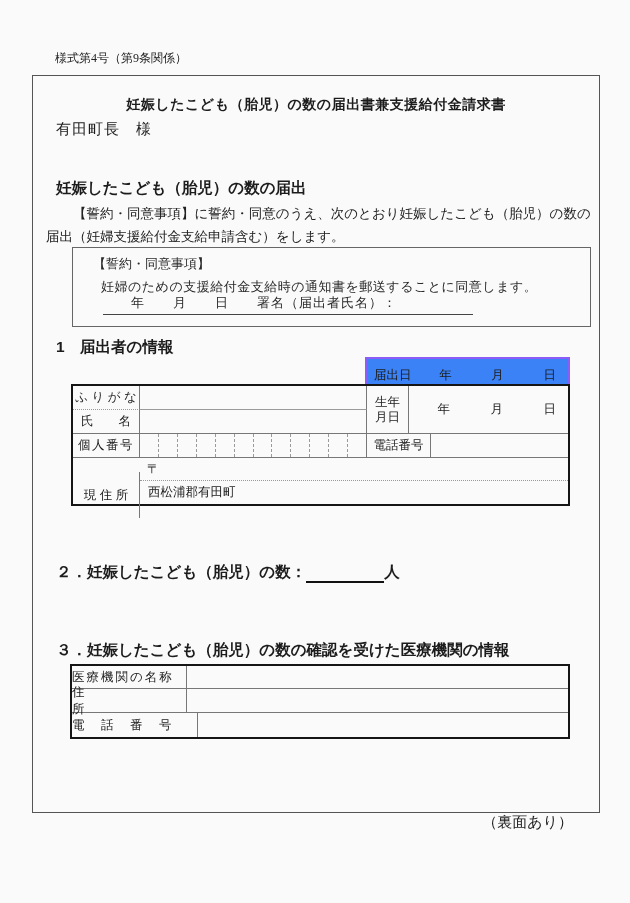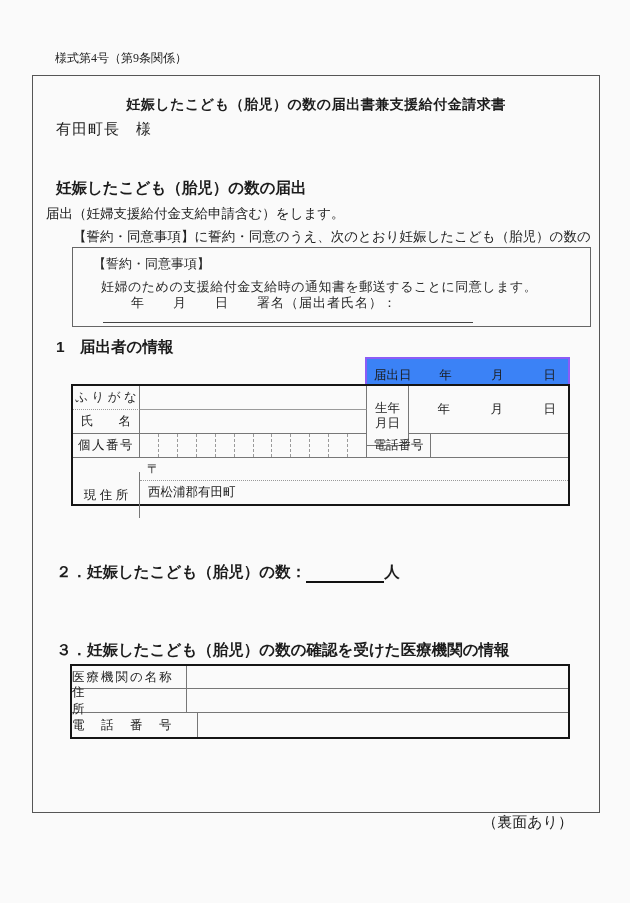--- a/index.html
+++ b/index.html
@@ -27,21 +27,21 @@
   .notif-heading{position:absolute;left:23px;top:102px;font-size:15.5px;font-weight:bold;}
   .notif-body{position:absolute;left:13px;top:126px;width:545px;font-size:13.5px;line-height:23px;color:#222;}
   .pledge{
     position:absolute;left:39px;top:171px;width:517px;height:78px;
     border:1px solid #666;font-size:13px;color:#2a2a2a;
   }
   .pledge-heading{position:absolute;left:20px;top:7px;}
   .pledge-body{position:absolute;left:28px;top:30px;letter-spacing:.5px;}
   .sig-line{
     position:absolute;left:30px;top:46px;width:370px;height:18px;
-    border-bottom:1px solid #444;padding-bottom:10px;letter-spacing:1px;
+    border-bottom:1px solid #444;padding-bottom:2px;letter-spacing:1px;
   }
   .sec-heading{position:absolute;font-size:15.5px;font-weight:bold;}
   .sec1-heading{left:23px;top:261px;}
   .sec2-line{position:absolute;left:23px;top:486px;font-size:15.5px;font-weight:bold;}
   .count-blank{display:inline-block;width:78px;border-bottom:2px solid #111;height:16px;vertical-align:bottom;}
   .sec3-heading{left:23px;top:564px;}
   .report-date-box{
     position:absolute;left:332px;top:281px;width:205px;height:29px;
     border:2px solid #8b5cf6;box-sizing:border-box;background:#3b82f6;
     display:flex;align-items:flex-end;font-size:12.5px;
@@ -82,22 +82,22 @@
   <div class="form-label serif">様式第4号（第9条関係）</div>
 
   <div class="page">
 
     <div class="title">妊娠したこども（胎児）の数の届出書兼支援給付金請求書</div>
     <div class="addressee">有田町長　様</div>
 
 
     <div class="notif-heading">妊娠したこども（胎児）の数の届出</div>
     <div class="notif-body">
+      <div>　　【誓約・同意事項】に誓約・同意のうえ、次のとおり妊娠したこども（胎児）の数の</div>
       <div>届出（妊婦支援給付金支給申請含む）をします。</div>
-      <div>　　【誓約・同意事項】に誓約・同意のうえ、次のとおり妊娠したこども（胎児）の数の</div>
     </div>
 
     <div class="pledge serif">
       <div class="pledge-heading">【誓約・同意事項】</div>
       <div class="pledge-body">妊婦のための支援給付金支給時の通知書を郵送することに同意します。</div>
       <div class="sig-line">　　年　　月　　日　　署名（届出者氏名）：</div>
     </div>
 
     <div class="sec-heading sec1-heading">1　届出者の情報</div>
 
@@ -109,21 +109,21 @@
     </div>
 
     <div class="main-table">
 
       <div class="cell br bb-dot center furigana" style="left:0;top:0;width:67px;height:24px;">ふ り が な</div>
       <div class="cell br bb-lt" style="left:67px;top:0;width:227px;height:24px;"></div>
 
       <div class="cell br bb center" style="left:0;top:24px;width:67px;height:24px;">氏　　名</div>
       <div class="cell br bb" style="left:67px;top:24px;width:227px;height:24px;"></div>
 
-      <div class="cell br bb center birth-label" style="left:294px;top:0;width:42px;height:60px;">
+      <div class="cell br bb center birth-label" style="left:294px;top:0;width:42px;height:48px;">
         <div>生年</div>
         <div>月日</div>
       </div>
       <div class="cell bb date-flex" style="left:336px;top:0;width:159px;height:48px;">
         <span class="ymd-span">年</span>
         <span class="ymd-span">月</span>
         <span class="ymd-span">日</span>
       </div>
 
       <div class="cell br bb center ls1" style="left:0;top:48px;width:67px;height:24px;">個人番号</div>

